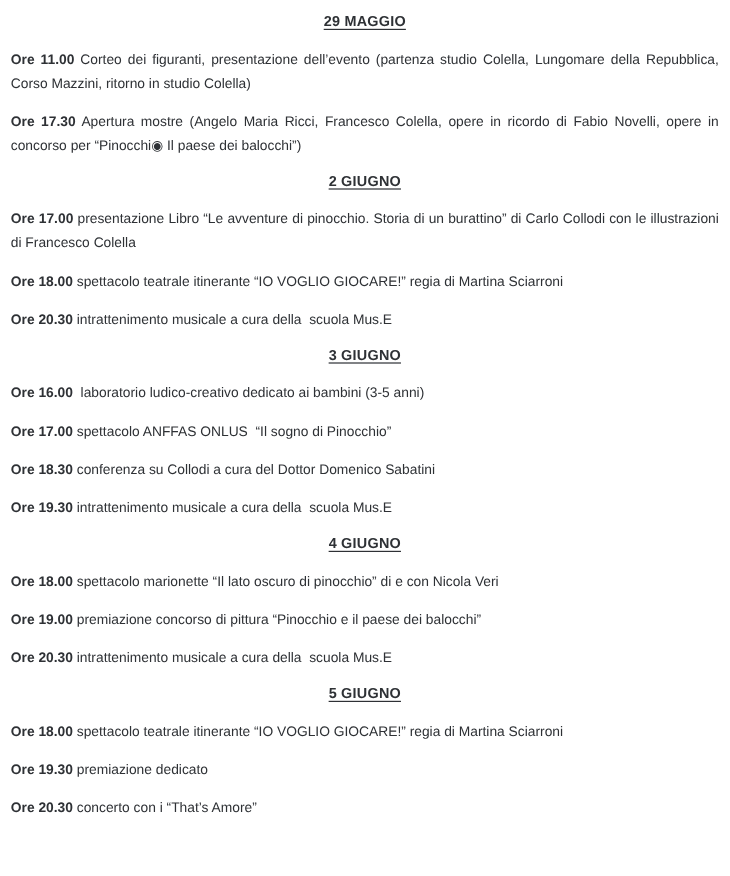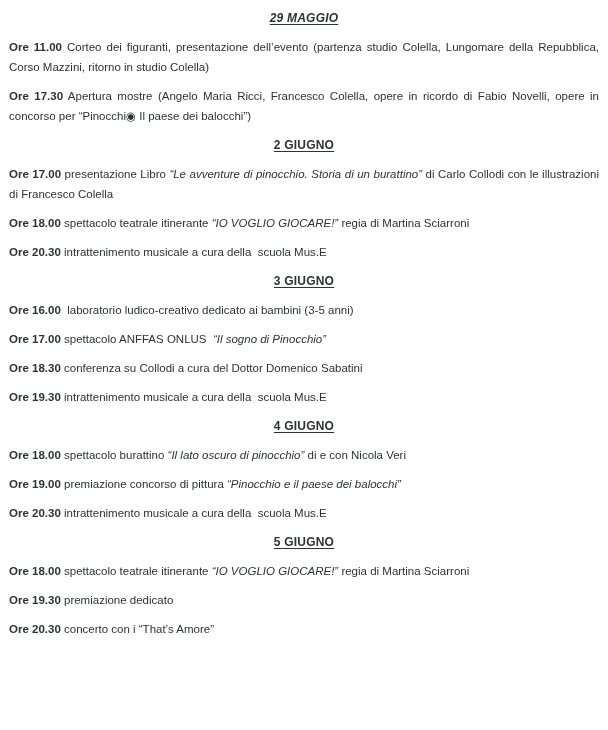--- a/index.html
+++ b/index.html
@@ -21,37 +21,36 @@
   .day-header {
     text-align: center;
     line-height: 20px;
     margin: 6px 0 9px 0;
     font-weight: bold;
     font-size: 12px;
     letter-spacing: 0.2px;
   }
   .day-section:first-child .day-header {
     margin-top: 0;
-    font-style: italic;
   }
   .day-header-text {
     text-decoration: underline;
     text-underline-offset: 2px;
   }
   .event {
-    margin: 0 0 9px 0;
+    margin: 12px 0 9px 0;
     line-height: 20px;
     white-space: pre-wrap;
   }
   .event.justify {
     white-space: normal;
     text-align: justify;
   }
   .run.bold { font-weight: bold; }
-  .run.italic { font-style: italic; }
+  .run.italic { }
 </style>
 </head>
 <body>
 
 <div class="page">
     <section class="day-section">
       <div class="day-header"><span class="day-header-text">29 MAGGIO</span></div>
       <p class="event justify"><span class="run bold">Ore 11.00</span><span class="run"> Corteo dei figuranti, presentazione dell’evento (partenza studio Colella, Lungomare della Repubblica, Corso Mazzini, ritorno in studio Colella)</span></p>
       <p class="event justify"><span class="run bold">Ore 17.30</span><span class="run"> Apertura mostre (Angelo Maria Ricci, Francesco Colella, opere in ricordo di Fabio Novelli, opere in concorso per “Pinocchi◉ Il paese dei balocchi”)</span></p>
     </section>
@@ -63,21 +62,21 @@
     </section>
     <section class="day-section">
       <div class="day-header"><span class="day-header-text">3 GIUGNO</span></div>
       <p class="event"><span class="run bold">Ore 16.00</span><span class="run">  laboratorio ludico-creativo dedicato ai bambini (3-5 anni)</span></p>
       <p class="event"><span class="run bold">Ore 17.00</span><span class="run"> spettacolo ANFFAS ONLUS  </span><span class="run italic">“Il sogno di Pinocchio”</span></p>
       <p class="event"><span class="run bold">Ore 18.30</span><span class="run"> conferenza su Collodi a cura del Dottor Domenico Sabatini</span></p>
       <p class="event"><span class="run bold">Ore 19.30</span><span class="run"> intrattenimento musicale a cura della  scuola Mus.E</span></p>
     </section>
     <section class="day-section">
       <div class="day-header"><span class="day-header-text">4 GIUGNO</span></div>
-      <p class="event"><span class="run bold">Ore 18.00</span><span class="run"> spettacolo burattino </span><span class="run italic">“Il lato oscuro di pinocchio”</span><span class="run"> di e con Nicola Veri</span></p>
+      <p class="event"><span class="run bold">Ore 18.00</span><span class="run"> spettacolo marionette </span><span class="run italic">“Il lato oscuro di pinocchio”</span><span class="run"> di e con Nicola Veri</span></p>
       <p class="event"><span class="run bold">Ore 19.00</span><span class="run"> premiazione concorso di pittura </span><span class="run italic">“Pinocchio e il paese dei balocchi”</span></p>
       <p class="event"><span class="run bold">Ore 20.30</span><span class="run"> intrattenimento musicale a cura della  scuola Mus.E</span></p>
     </section>
     <section class="day-section">
       <div class="day-header"><span class="day-header-text">5 GIUGNO</span></div>
       <p class="event"><span class="run bold">Ore 18.00</span><span class="run"> spettacolo teatrale itinerante </span><span class="run italic">“IO VOGLIO GIOCARE!”</span><span class="run"> regia di Martina Sciarroni</span></p>
       <p class="event"><span class="run bold">Ore 19.30</span><span class="run"> premiazione dedicato</span></p>
       <p class="event"><span class="run bold">Ore 20.30</span><span class="run"> concerto con i “That’s Amore”</span></p>
     </section>
   </div>

